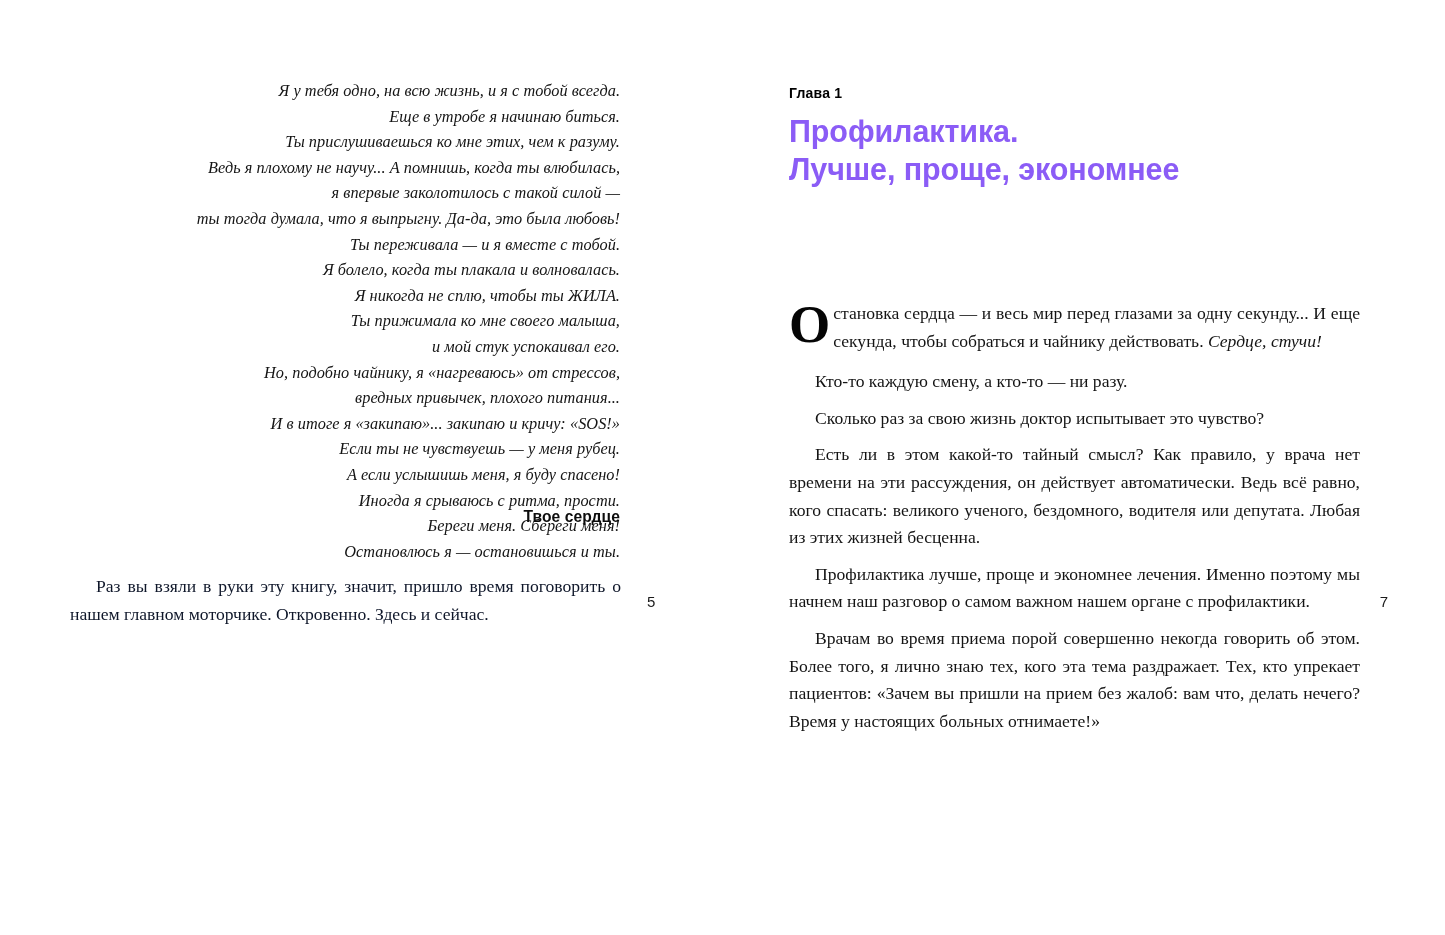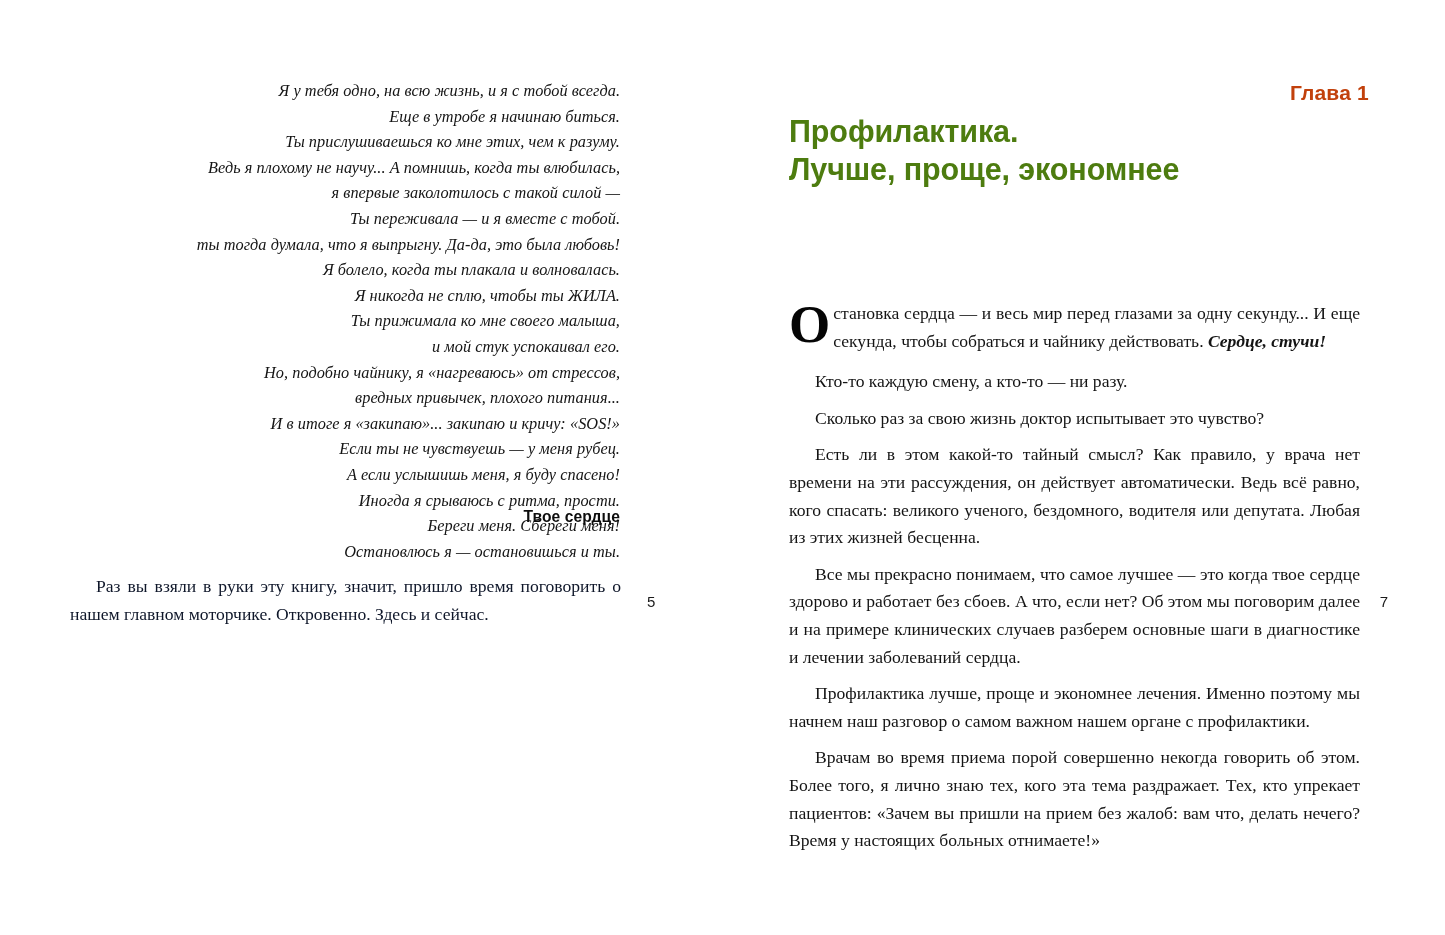--- a/index.html
+++ b/index.html
@@ -94,32 +94,31 @@
 
   .chapter-header {
     position: absolute;
     left: 67px;
     top: 80px;
     width: 580px;
   }
   .chapter-kicker {
     font-family: "Liberation Sans", "DejaVu Sans", sans-serif;
     font-weight: bold;
-    font-size: 21px;
-    color: #c2410c;
+    font-size: 14px;
+    color: #000000;
     letter-spacing: 0.2px;
     line-height: 26px;
-    text-align: right;
   }
   .chapter-title {
     font-family: "Liberation Sans", "DejaVu Sans", sans-serif;
     font-weight: bold;
     font-size: 30.5px;
     line-height: 38px;
-    color: #4d7c0f;
+    color: #8b5cf6;
     letter-spacing: -0.1px;
     margin-top: 6px;
   }
   .chapter-title .t-line { display: block; }
 
   .body-col {
     position: absolute;
     left: 67px;
     top: 300px;
     width: 571px;
@@ -142,38 +141,38 @@
     float: left;
     font-family: "Liberation Serif", "DejaVu Serif", serif;
     font-weight: bold;
     font-size: 53px;
     line-height: 44px;
     padding: 2px 3px 0 0;
     color: #050505;
   }
   .para-open .it {
     font-style: italic;
-    font-weight: bold;
+    font-weight: normal;
   }
 </style>
 </head>
 <body>
 
 <div class="spread">
 
   <div class="page page-left">
 
     <div class="poem">
       <span class="line">Я у тебя одно, на всю жизнь, и я с тобой всегда.</span>
       <span class="line">Еще в утробе я начинаю биться.</span>
       <span class="line">Ты прислушиваешься ко мне этих, чем к разуму.</span>
       <span class="line">Ведь я плохому не научу... А помнишь, когда ты влюбилась,</span>
       <span class="line">я впервые заколотилось с такой силой —</span>
+      <span class="line">ты тогда думала, что я выпрыгну. Да-да, это была любовь!</span>
       <span class="line">Ты переживала — и я вместе с тобой.</span>
-      <span class="line">ты тогда думала, что я выпрыгну. Да-да, это была любовь!</span>
       <span class="line">Я болело, когда ты плакала и волновалась.</span>
       <span class="line">Я никогда не сплю, чтобы ты ЖИЛА.</span>
       <span class="line">Ты прижимала ко мне своего малыша,</span>
       <span class="line">и мой стук успокаивал его.</span>
       <span class="line">Но, подобно чайнику, я «нагреваюсь» от стрессов,</span>
       <span class="line">вредных привычек, плохого питания...</span>
       <span class="line">И в итоге я «закипаю»... закипаю и кричу: «SOS!»</span>
       <span class="line">Если ты не чувствуешь — у меня рубец.</span>
       <span class="line">А если услышишь меня, я буду спасено!</span>
       <span class="line">Иногда я срываюсь с ритма, прости.</span>
@@ -203,21 +202,20 @@
 
     <div class="body-col">
 
       <p class="para para-open">
         <span class="dropcap">О</span><span>становка сердца — и весь мир перед глазами за одну секунду... И еще секунда, чтобы собраться и чайнику действовать. </span><span class="it">Сердце, стучи!</span>
       </p>
 
       <p class="para">Кто-то каждую смену, а кто-то — ни разу.</p>
       <p class="para">Сколько раз за свою жизнь доктор испытывает это чувство?</p>
       <p class="para">Есть ли в этом какой-то тайный смысл? Как правило, у врача нет времени на эти рассуждения, он действует автоматически. Ведь всё равно, кого спасать: великого ученого, бездомного, водителя или депутата. Любая из этих жизней бесценна.</p>
-      <p class="para">Все мы прекрасно понимаем, что самое лучшее — это когда твое сердце здорово и работает без сбоев. А что, если нет? Об этом мы поговорим далее и на примере клинических случаев разберем основные шаги в диагностике и лечении заболеваний сердца.</p>
       <p class="para">Профилактика лучше, проще и экономнее лечения. Именно поэтому мы начнем наш разговор о самом важном нашем органе с профилактики.</p>
       <p class="para">Врачам во время приема порой совершенно некогда говорить об этом. Более того, я лично знаю тех, кого эта тема раздражает. Тех, кто упрекает пациентов: «Зачем вы пришли на прием без жалоб: вам что, делать нечего? Время у настоящих больных отнимаете!»</p>
     </div>
 
     <div class="folio folio-right">7</div>
   </div>
 
 </div>
 
 </body></html>

